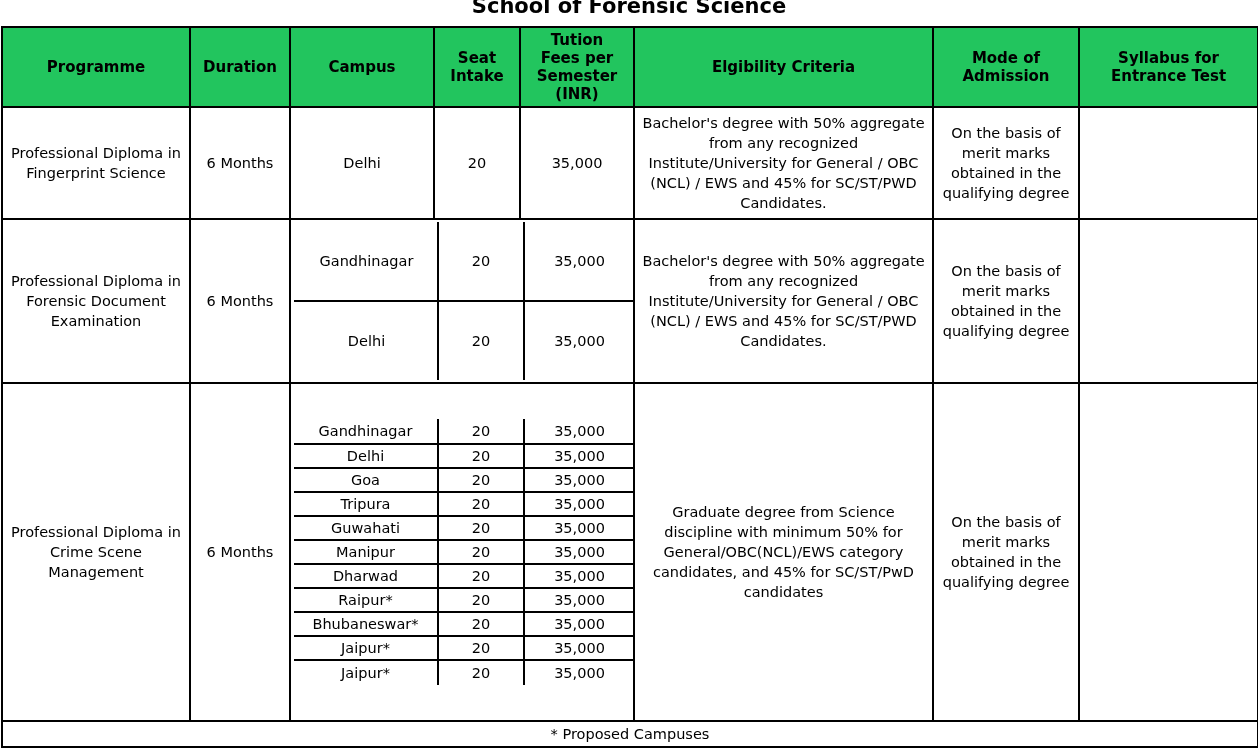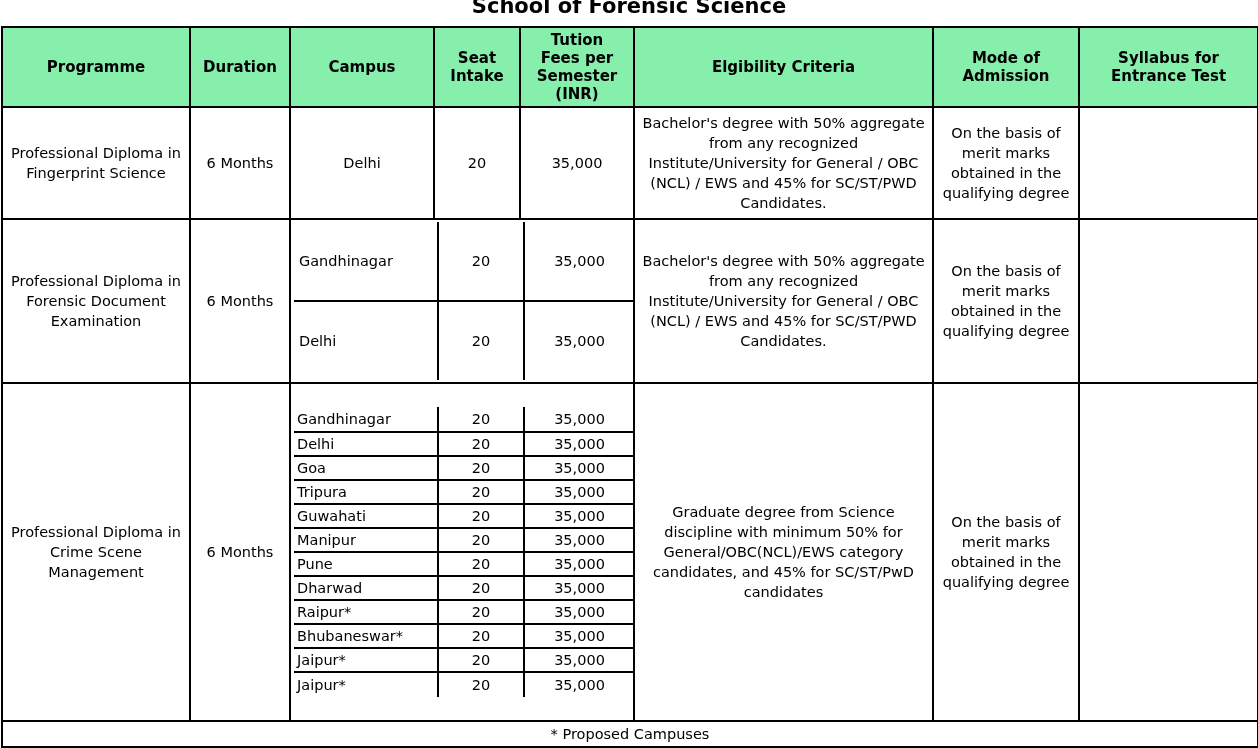--- a/index.html
+++ b/index.html
@@ -45,21 +45,21 @@
     padding: 2px 3px;
     font-size: 14.5px;
     line-height: 20px;
     vertical-align: middle;
     text-align: center;
     font-weight: normal;
     box-sizing: border-box;
     word-wrap: break-word;
   }
   table.grid thead th {
-    background: #86efac;
+    background: #22c55e;
     font-weight: bold;
     font-size: 15px;
     line-height: 18px;
     height: 80px;
   }
   .col-programme { width: 188px; }
   .col-duration  { width: 100px; }
   .col-campus    { width: 144px; }
   .col-seat      { width: 86px; }
   .col-fees      { width: 114px; }
@@ -91,21 +91,21 @@
     padding: 2px 3px;
     font-size: 14.5px;
     line-height: 20px;
     text-align: center;
     box-sizing: border-box;
     vertical-align: middle;
   }
   table.subgrid tr:last-child td { border-bottom: 0; }
   table.subgrid td.c-campus {
     width: 144px;
-    text-align: left;
+    text-align: center;
     padding-left: 5px;
     border-right: 2px solid #000;
   }
   table.subgrid td.c-seat {
     width: 86px;
     border-right: 2px solid #000;
   }
   table.subgrid td.c-fees { width: 110px; }
 
   tr.row1 { height: 112px; }
@@ -234,25 +234,20 @@
                 <td class="c-campus">Guwahati</td>
                 <td class="c-seat">20</td>
                 <td class="c-fees">35,000</td>
               </tr>
               <tr>
                 <td class="c-campus">Manipur</td>
                 <td class="c-seat">20</td>
                 <td class="c-fees">35,000</td>
               </tr>
               <tr>
-                <td class="c-campus">Pune</td>
-                <td class="c-seat">20</td>
-                <td class="c-fees">35,000</td>
-              </tr>
-              <tr>
                 <td class="c-campus">Dharwad</td>
                 <td class="c-seat">20</td>
                 <td class="c-fees">35,000</td>
               </tr>
               <tr>
                 <td class="c-campus">Raipur*</td>
                 <td class="c-seat">20</td>
                 <td class="c-fees">35,000</td>
               </tr>
               <tr>

